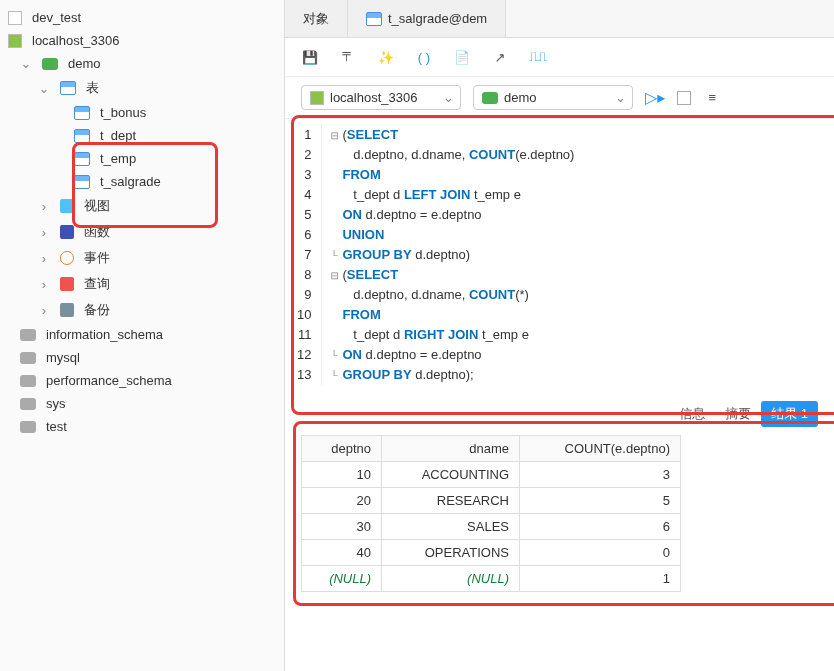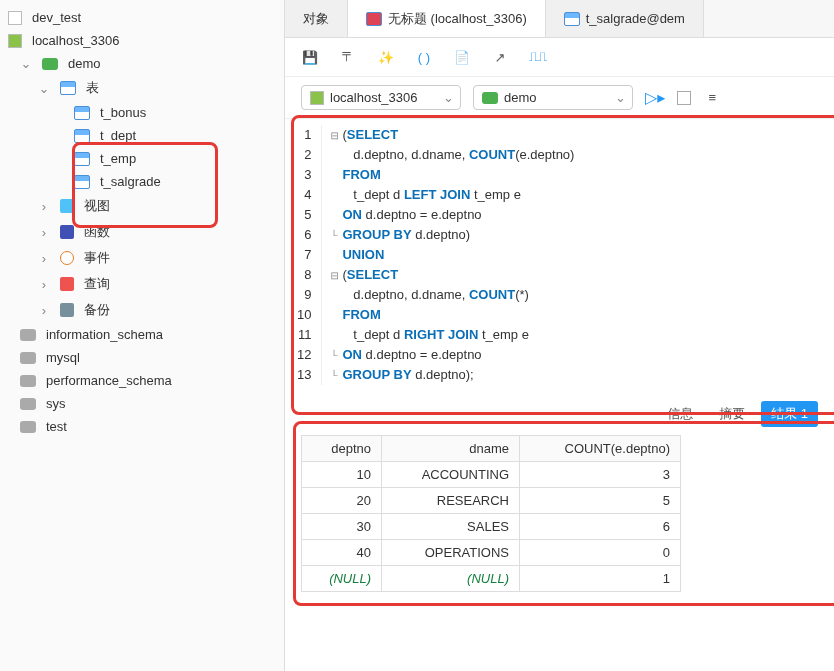--- a/index.html
+++ b/index.html
@@ -33,21 +33,21 @@
 .run{color:#2196f3;font-size:16px}
 .sq{width:14px;height:14px;border:1px solid #aaa}
 .editor-wrap{position:relative;padding:6px}
 .editor{display:flex;background:#fff;font-family:Menlo,Consolas,monospace;font-size:13px}
 .lineno{color:#aaa;text-align:right;padding:0 10px 0 6px;user-select:none;border-right:1px solid #eee}
 .lineno div{height:20px;line-height:20px}
 .code{padding-left:8px}
 .code div{height:20px;line-height:20px;white-space:pre}
 .kw{color:#0b6fb8;font-weight:600}
 .editor-box{left:6px;top:-4px;width:680px;height:300px}
-.results-head{display:flex;justify-content:flex-end;gap:6px;padding:10px 16px 8px}
+.results-head{display:flex;justify-content:flex-end;gap:0;padding:10px 16px 8px}
 .rtab{padding:4px 10px;color:#555}
 .rtab.act{background:#2196f3;color:#fff;border-radius:3px}
 .results-wrap{position:relative;padding:0 16px}
 .rtable{border-collapse:collapse;width:380px}
 .rtable th,.rtable td{border:1px solid #ddd;padding:5px 10px;text-align:right}
 .rtable th{background:#fafafa;font-weight:400}
 .num{text-align:right !important}
 .null{color:#15803d;font-style:italic;text-align:right}
 .results-box{left:8px;top:-14px;width:680px;height:185px}
 .fold{color:#888;font-size:10px;display:inline-block;width:12px}
@@ -135,24 +135,20 @@
       <span class="db-icon"></span>
       <span>test</span>
     </div>
   <div class="redbox sidebar-box"></div>
 </div>
 
 <div class="main">
   <div class="tabs">
     <div class="tab">
         <span>对象</span>
-      </div>
-    <div class="tab active">
-        <span class="tbl-icon" style="background:#d45"></span>
-        <span>无标题 (localhost_3306)</span>
       </div>
     <div class="tab">
         <span class="tbl-icon"></span>
         <span>t_salgrade@dem</span>
       </div>
   </div>
 
   <div class="toolbar">
     <span class="tb-ico">💾</span>
     <span class="tb-ico">〒</span>
@@ -194,22 +190,22 @@
           <div>11</div>
           <div>12</div>
           <div>13</div>
         </div>
       <div class="code" id="code">
           <div><span class="fold">⊟</span>(<span class="kw">SELECT</span></div>
           <div><span class="fold"> </span>   d.deptno, d.dname, <span class="kw">COUNT</span>(e.deptno)</div>
           <div><span class="fold"> </span><span class="kw">FROM</span></div>
           <div><span class="fold"> </span>   t_dept d <span class="kw">LEFT JOIN</span> t_emp e</div>
           <div><span class="fold"> </span><span class="kw">ON</span> d.deptno = e.deptno</div>
+          <div><span class="fold"> </span><span class="kw">UNION</span></div>
           <div><span class="fold">└</span><span class="kw">GROUP BY</span> d.deptno)</div>
-          <div><span class="fold"> </span><span class="kw">UNION</span></div>
           <div><span class="fold">⊟</span>(<span class="kw">SELECT</span></div>
           <div><span class="fold"> </span>   d.deptno, d.dname, <span class="kw">COUNT</span>(*)</div>
           <div><span class="fold"> </span><span class="kw">FROM</span></div>
           <div><span class="fold"> </span>   t_dept d <span class="kw">RIGHT JOIN</span> t_emp e</div>
           <div><span class="fold">└</span><span class="kw">ON</span> d.deptno = e.deptno</div>
           <div><span class="fold">└</span><span class="kw">GROUP BY</span> d.deptno);</div>
         </div>
     </div>
   </div>
 

